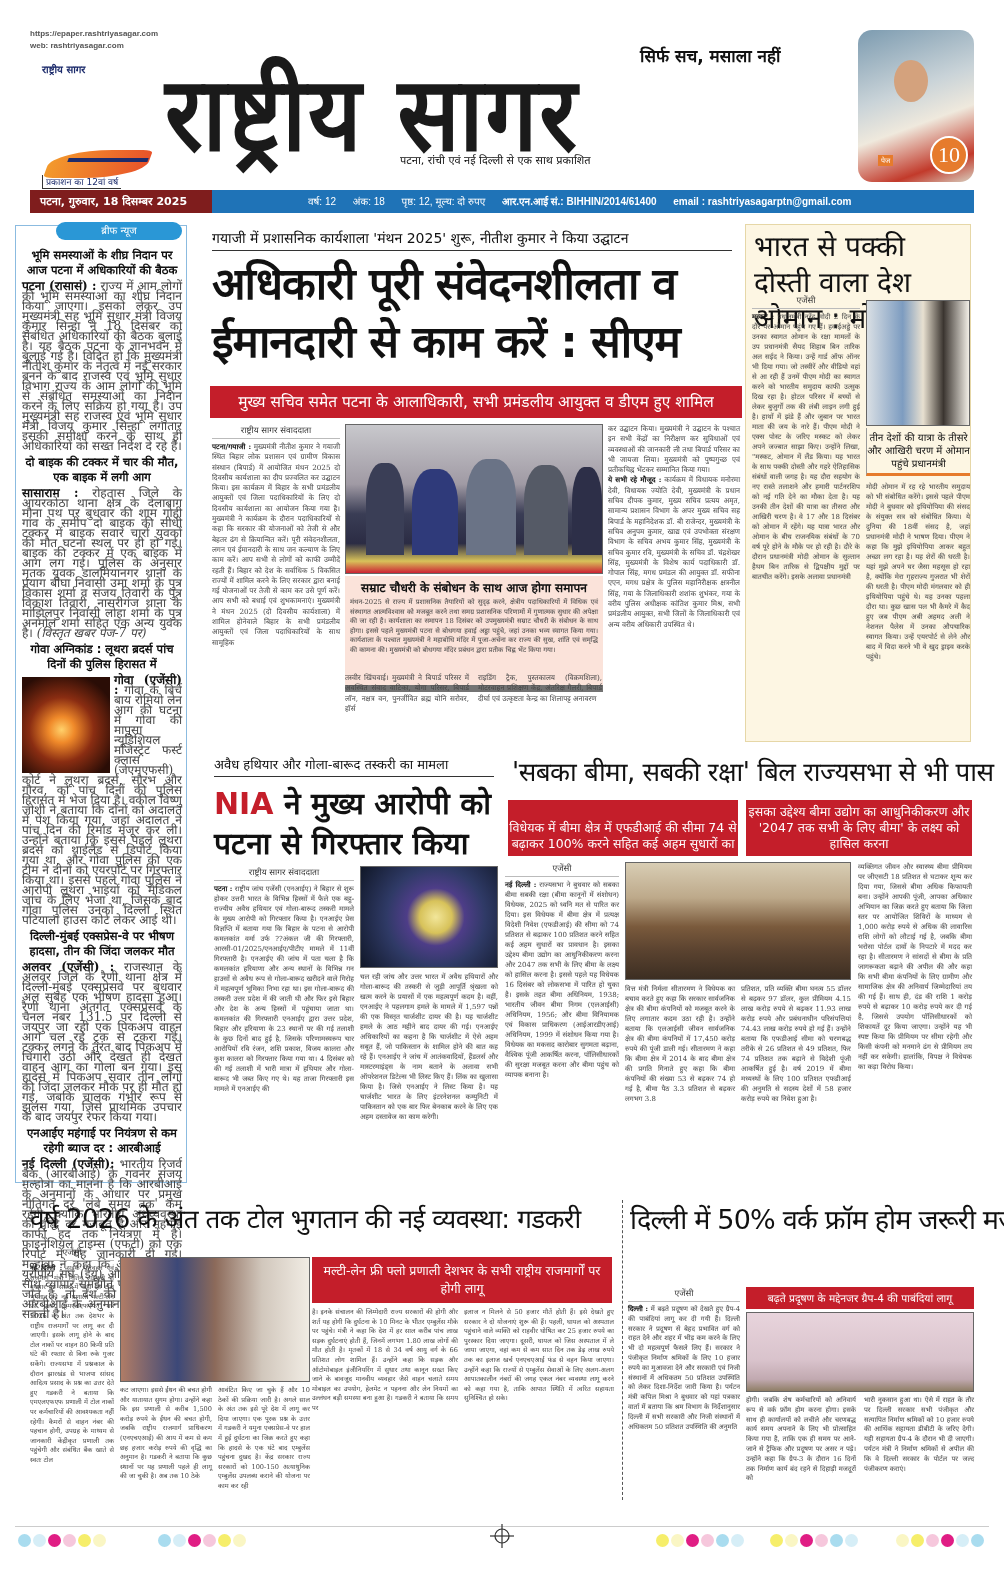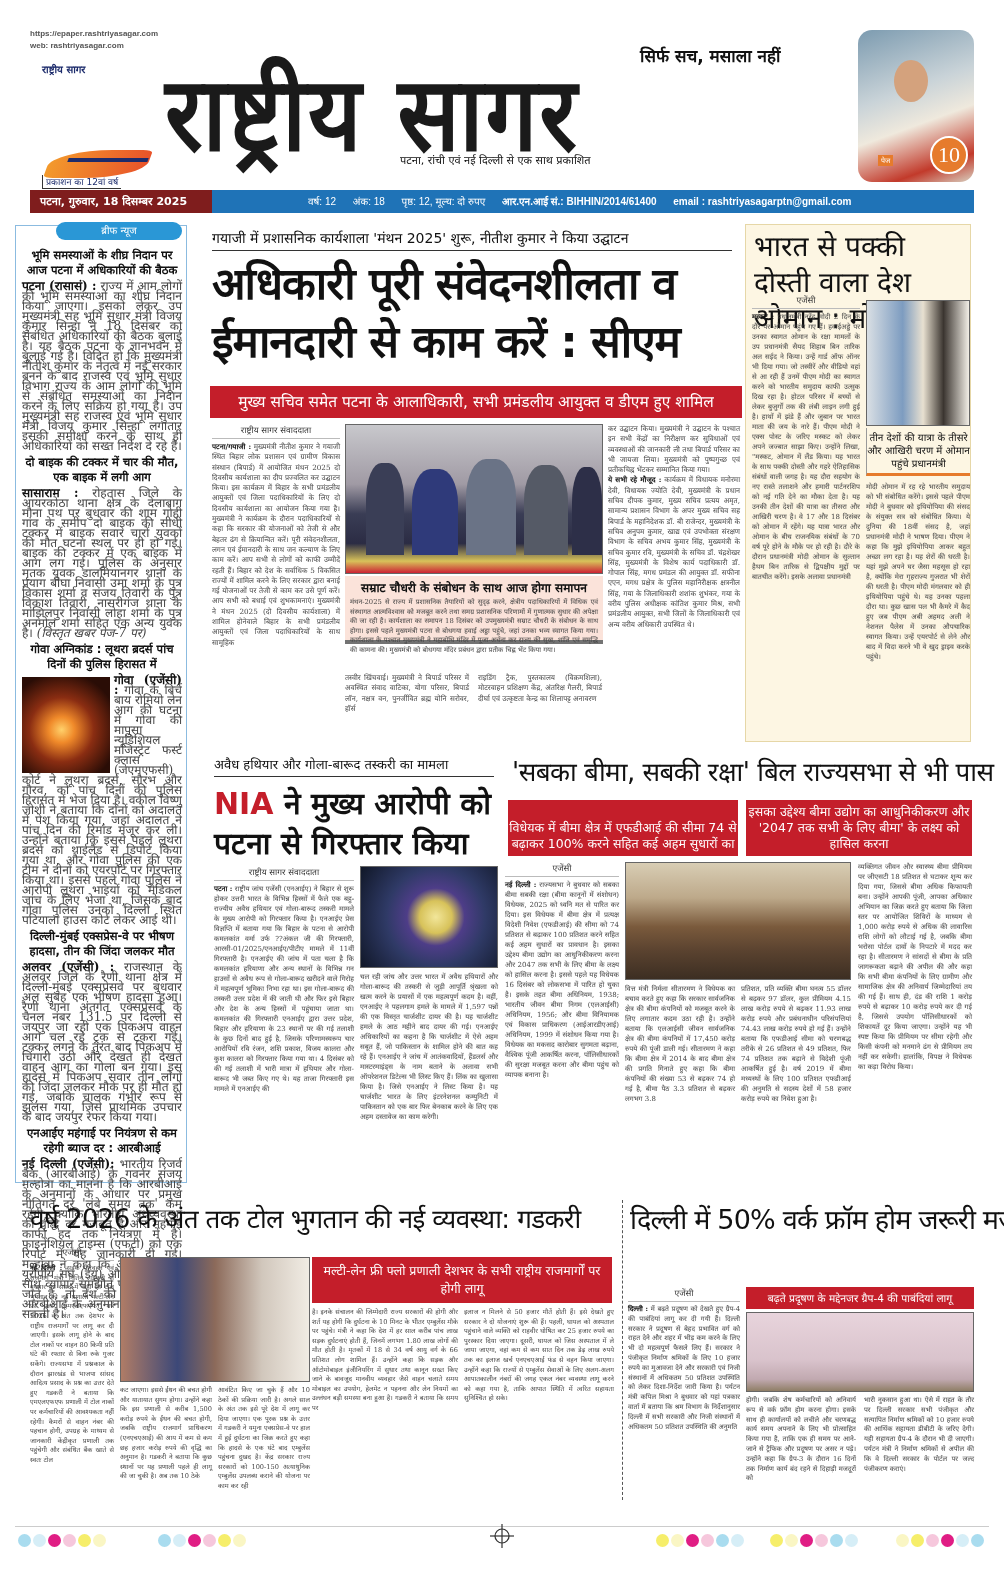--- a/index.html
+++ b/index.html
@@ -36,21 +36,21 @@
 .lead-kicker{left:212px;top:228px;width:520px;border-bottom:1.5px solid #333;padding-bottom:3px}
 .lead-head{left:212px;top:255px;width:530px;font-family:"DejaVu Sans",sans-serif;font-weight:bold;font-size:44px;line-height:58px;color:#111;letter-spacing:-1px}
 .redbar{background:#c41e2a;color:#fff;font-family:"DejaVu Sans",sans-serif;text-align:center}
 .lead-red{left:210px;top:386px;width:532px;height:32px;font-size:15.5px;line-height:32px}
 .col{font-size:7.2px;line-height:10.3px;color:#444;text-align:justify}
 .col b{color:#111}
 .byline{font-family:"DejaVu Sans",sans-serif;font-size:8.5px;color:#333;text-align:center;border-bottom:1px solid #bbb;padding-bottom:3px;margin-bottom:3px}
 .photo{background:#888;border:1px solid #666;overflow:hidden}
 .lamp-photo{left:345px;top:424px;width:258px;height:150px;background:linear-gradient(180deg,#c8c8cc 0%,#a09aa4 40%,#3a3d55 60%,#2b2c44 80%,#d8c25a 92%,#c23 100%)}
 .person{position:absolute;bottom:18px;border-radius:40% 40% 0 0}
-.pinkbox{left:345px;top:576px;width:258px;height:68px;background:#fbe3da;border-bottom:4px solid #737373;padding:3px 5px}
+.pinkbox{left:345px;top:576px;width:258px;height:116px;background:#fbe3da;border-bottom:7px solid #737373;padding:3px 5px}
 .pinkbox .h{font-family:"DejaVu Sans",sans-serif;font-weight:bold;font-size:12px;text-align:center;color:#111;margin-bottom:2px}
 
 .oman{left:745px;top:224px;width:226px;height:518px;background:#fdf6e3;border:1px solid #e6d7a7}
 .oman-head{position:absolute;left:8px;top:4px;width:212px;font-family:"DejaVu Sans",sans-serif;font-size:28px;line-height:36px;color:#111}
 .oman-photo{left:866px;top:300px;width:104px;height:126px;background:linear-gradient(90deg,#d9dfe4 0%,#7d9cc0 35%,#e8e0d0 55%,#3b3530 75%,#f2eee6 100%)}
 .oman-cap{left:866px;top:428px;width:104px;height:48px;border-left:1px solid #999;font-family:"DejaVu Sans",sans-serif;font-size:10px;line-height:13px;text-align:center;color:#111;padding-top:3px;border-bottom:3px solid #e67b2c}
 
 .nia-kicker{left:214px;top:755px;width:280px;border-bottom:1.5px solid #333;padding-bottom:3px;font-size:13px}
 .nia-head{left:214px;top:784px;width:290px;font-family:"DejaVu Sans",sans-serif;font-weight:bold;font-size:30px;line-height:40px;color:#111}
 .nia-head .red{color:#c41e2a}

